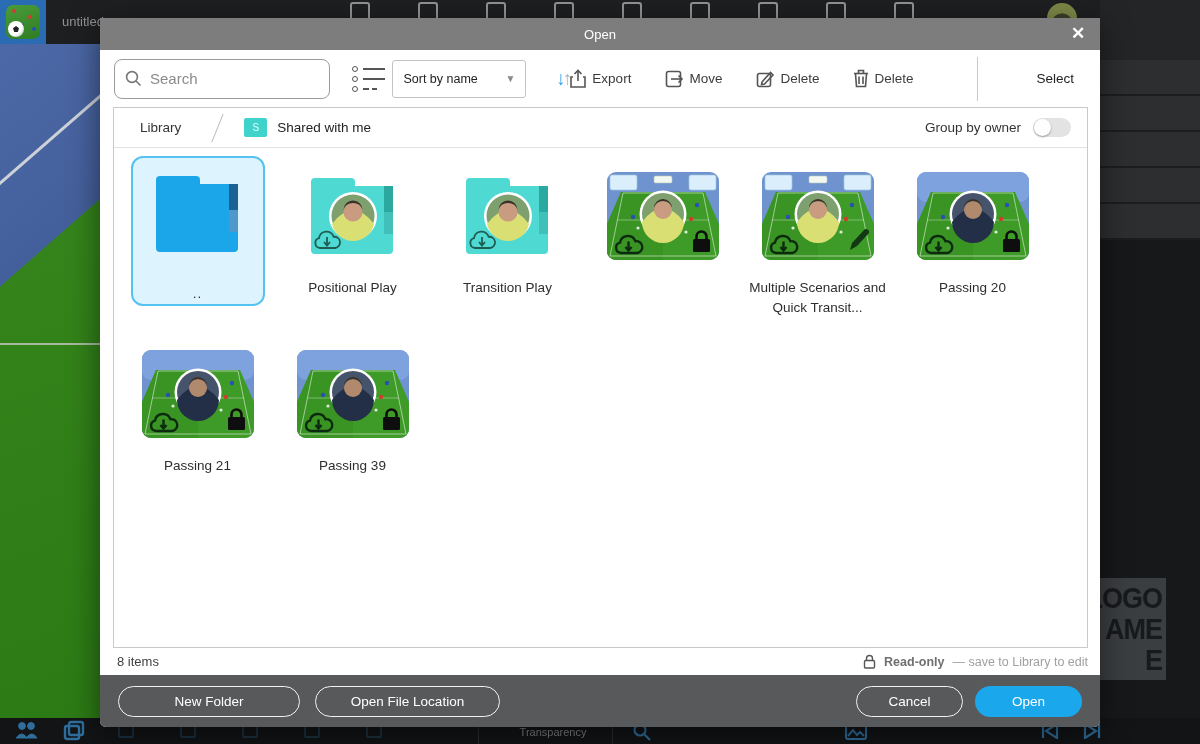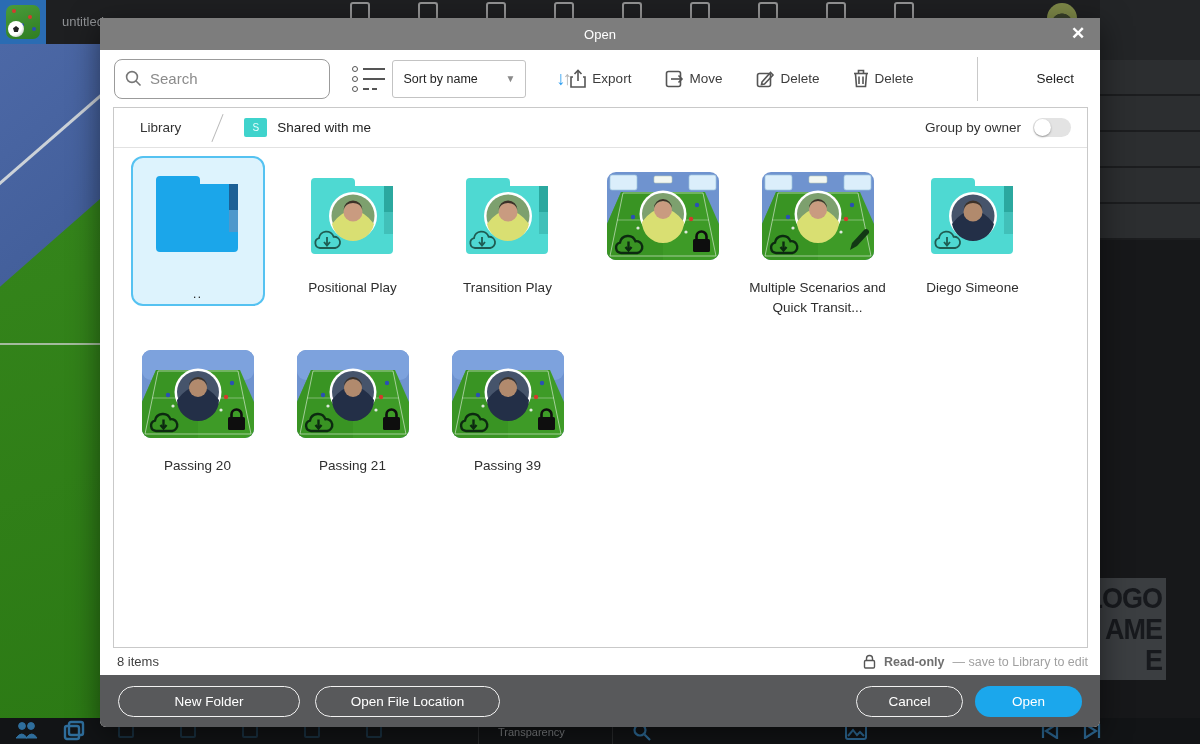--- a/index.html
+++ b/index.html
@@ -45,21 +45,21 @@
   #bg-right .toparea { position:absolute; left:0; top:0; width:100%; height:60px; background:#232527; }
   #bg-watermark { position:absolute; left:0; top:578px; width:66px; height:102px; background:#3b3e41;
                   overflow:hidden; display:flex; flex-direction:column; align-items:flex-end;
                   justify-content:center; padding-right:4px; }
   #bg-watermark div { color:#17191d; font-weight:800; font-size:27px; line-height:31px;
                       transform:scaleY(1.12); letter-spacing:-1px; }
 
   
   #bg-bottombar { position:absolute; left:0; top:718px; width:1200px; height:26px; background:#121416; z-index:1; }
   #bg-bottombar .vsep { position:absolute; top:0; width:1px; height:26px; background:#2a2c2e; }
-  #bg-transparency { position:absolute; left:498px; top:8px; width:110px; 
+  #bg-transparency { position:absolute; left:498px; top:8px; width:110px; text-align:center;
                      color:#7e8083; font-size:11px; }
   .bicon { position:absolute; fill:#2f6e9c; stroke:#2f6e9c; }
   .bicon-faint { position:absolute; top:6px; width:16px; height:14px; border:2px solid #1d3a4d; border-radius:2px; opacity:.8; }
 
   
   #modal { position:absolute; left:100px; top:18px; width:1000px; height:709px; z-index:10;
            background:#fff; box-shadow:0 8px 30px rgba(0,0,0,.5); border-radius:0 0 6px 6px; }
   #modal-titlebar { height:32px; background:#7d7d7d; display:flex; align-items:center; justify-content:center;
                     position:relative; }
   #modal-title { color:#fff; font-size:13px; }
@@ -520,46 +520,20 @@
           <g class="badge-pencil-g" transform="translate(86,56)">
             <path d="M2,22 L4,15 L16,2 a3,3 0 0 1 5,3 L9,18 Z" fill="#123814"></path>
           </g>
         </g>
       </svg>
     </div>
     <div class="tile-label">Multiple Scenarios and Quick Transit...</div>
   </div>
         </div>
 
-  <div class="cell">
-          <div class="tile kind-folder avatar-b has-cloud">
-    <div class="icon-wrap">
-
-      <svg class="folder-svg" width="92" height="80" viewBox="0 0 92 80">
-        <path class="folder-body" d="M8,2 H44 a4,4 0 0 1 4,4 v4 h34 a4,4 0 0 1 4,4 v60 a4,4 0 0 1 -4,4 H8 a4,4 0 0 1 -4,-4 V6 a4,4 0 0 1 4,-4 Z"></path>
-        <rect class="folder-strip1" x="77" y="10" width="9" height="26"></rect>
-        <rect class="folder-strip2" x="77" y="36" width="9" height="22"></rect>
-        <g class="avatar" transform="translate(46,40)">
-          <circle r="24" fill="#fff"></circle>
-          <circle class="av-bg" r="21.5"></circle>
-          <path class="av-shirt" d="M-21,8 a21.5,21.5 0 0 0 42,0 q-10,-14 -21,-13 q-11,-1 -21,13 Z"></path>
-          <circle class="av-skin" cy="-4" r="9.5"></circle>
-          <path class="av-hair" d="M-9.5,-6 a9.5,9.5 0 0 1 19,0 q-2,-7 -9.5,-7 q-7.5,0 -9.5,7 Z"></path>
-        </g>
-        <g class="cloud" transform="translate(7,52)">
-          <path d="M6,20 a5,5 0 0 1 -1,-9.8 a7.5,7.5 0 0 1 14.6,-1.4 a4.8,4.8 0 0 1 1.6,11.2 Z" fill="none" stroke="#1f5c52" stroke-width="1.8"></path>
-          <line x1="13" y1="9" x2="13" y2="17" stroke="#1f5c52" stroke-width="1.8"></line>
-          <path d="M10,14 L13,17.5 L16,14" fill="none" stroke="#1f5c52" stroke-width="1.8"></path>
-        </g>
-      </svg>
-
-    </div>
-    <div class="tile-label">Diego Simeone</div>
-  </div>
-        </div>
 
   <div class="cell">
           <div class="tile kind-file variant-sky avatar-b badge-lock has-cloud">
     <div class="icon-wrap">
 
       <svg class="thumb-svg" width="112" height="88" viewBox="0 0 112 88">
         <defs></defs>
         <g>
           <rect x="0" y="0" width="112" height="88" rx="9" fill="#6f93cf"></rect>
           <rect class="sky-band" x="0" y="0" width="112" height="30" rx="9" fill="#7da2dd"></rect>

